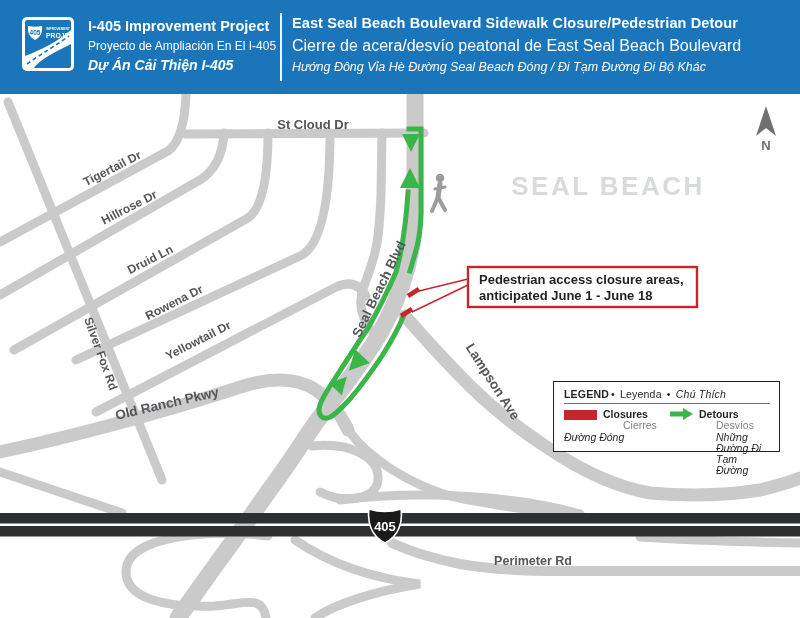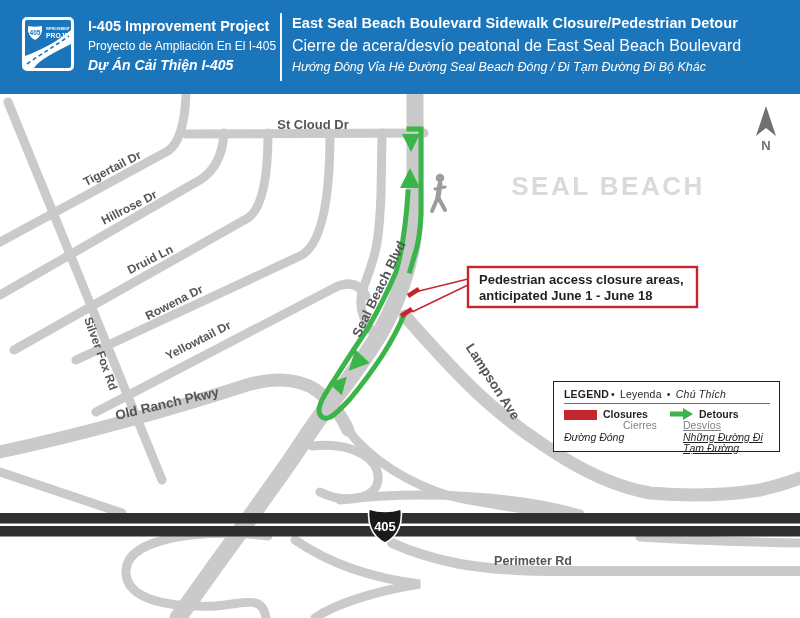--- a/index.html
+++ b/index.html
@@ -32,21 +32,21 @@
   .lg-title .sep{padding:0 2px;}
   .lg-rule{border:none;border-top:1px solid #6d6e71;margin:3px 0 4px;}
   .lg-cols{display:flex;}
   .lg-col1{width:106px;}
   .lg-col2{width:100px;}
   .lg-head{display:flex;align-items:flex-end;font-weight:bold;}
   .swatch-red{display:inline-block;width:33px;height:10px;background:#c4262e;margin-right:6px;}
   .swatch-arrow{display:inline-block;width:24px;height:12px;margin-right:5px;}
   .lg-es{color:#808285;margin-left:59px;line-height:1.12;}
   .lg-vi{font-style:italic;line-height:1.05;}
-  .lg-col2 .lg-es,.lg-col2 .lg-vi{margin-left:13px;text-decoration:underline;}
+  .lg-col2 .lg-es,.lg-col2 .lg-vi{margin-left:46px;}
 </style>
 </head>
 <body>
 
 <div class="page">
 
   <div class="header">
     <div class="logo">
       <svg viewBox="0 0 46 48">
         <rect x="0" y="0" width="46" height="48" rx="2" fill="#1b75bb"></rect>

